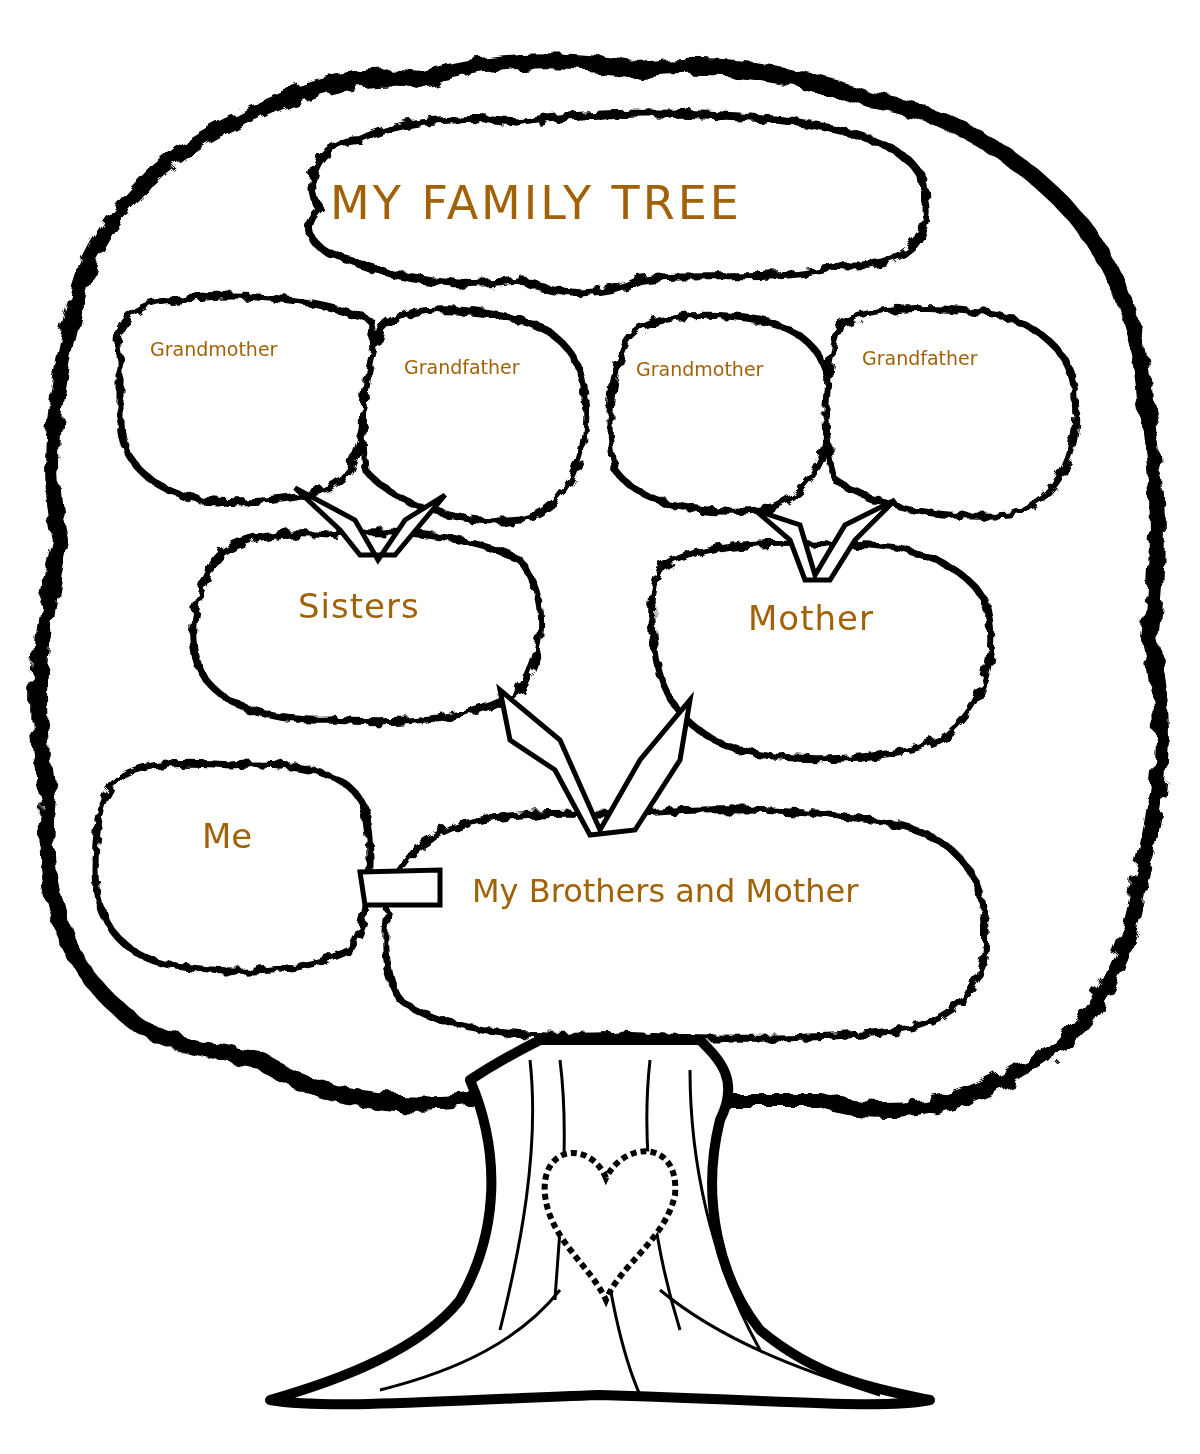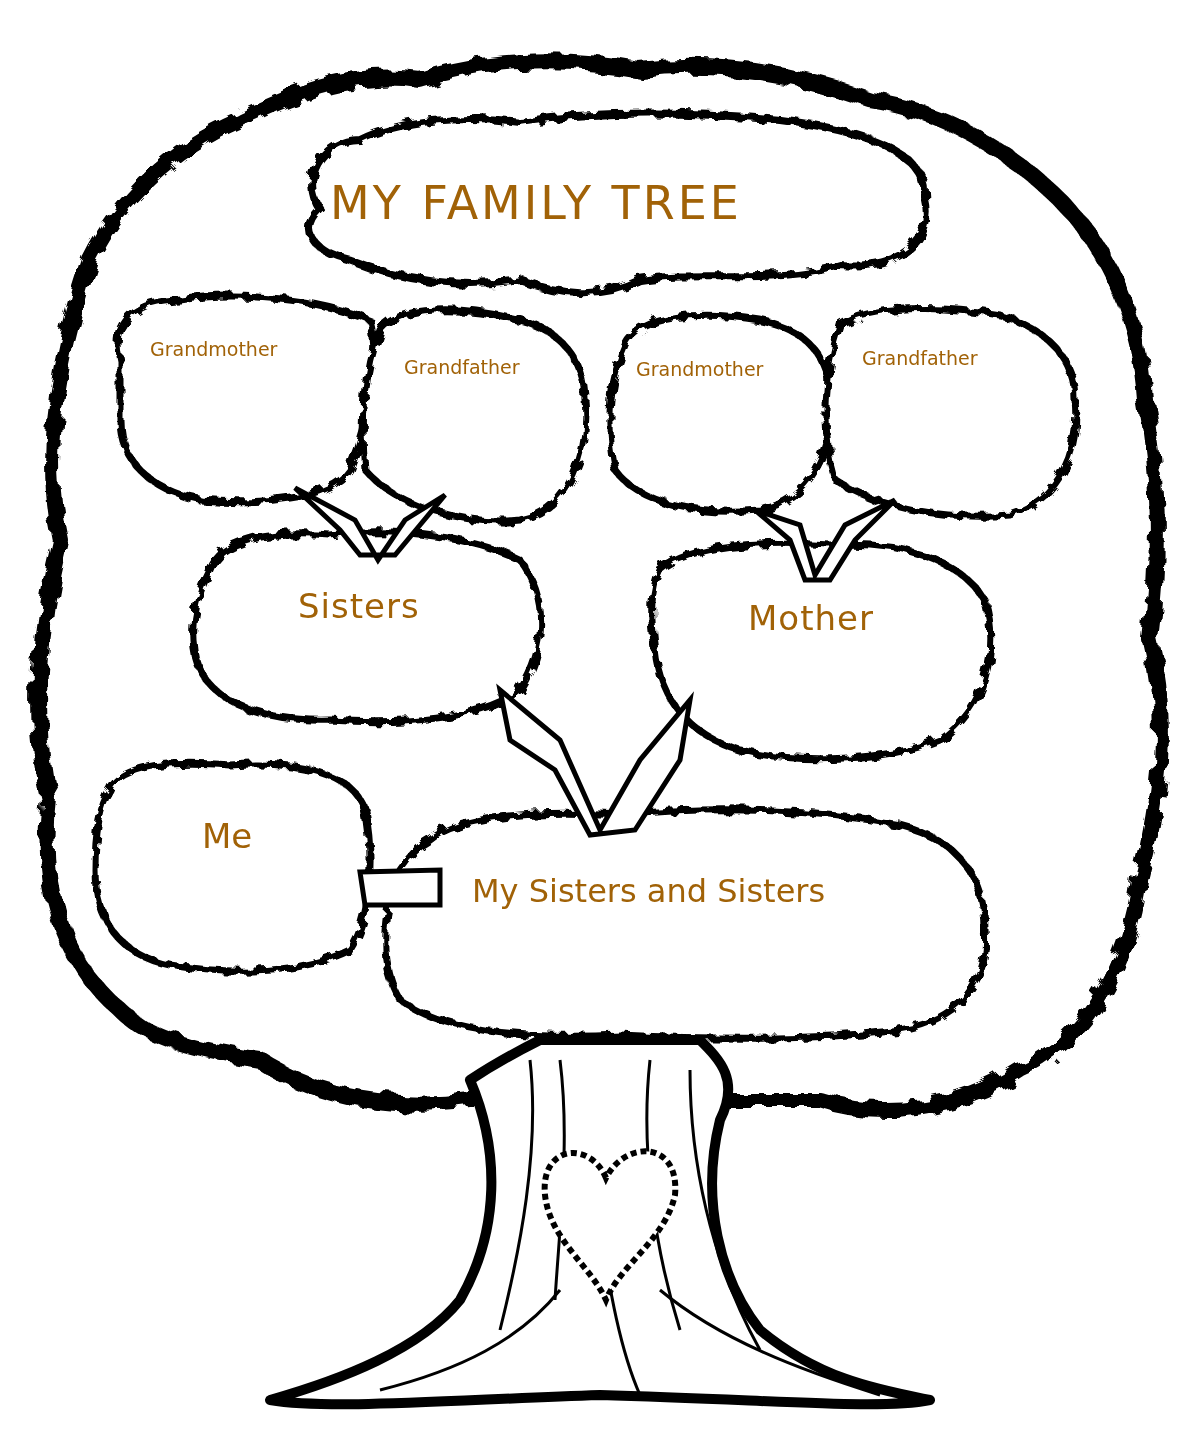--- a/index.html
+++ b/index.html
@@ -79,13 +79,13 @@
 </svg>
 
 <div class="lbl title">MY FAMILY TREE</div>
 <div class="lbl gm1">Grandmother</div>
 <div class="lbl gf1">Grandfather</div>
 <div class="lbl gm2">Grandmother</div>
 <div class="lbl gf2">Grandfather</div>
 <div class="lbl mother">Sisters</div>
 <div class="lbl father">Mother</div>
 <div class="lbl me">Me</div>
-<div class="lbl sibs">My Sisters and Sisters</div>
+<div class="lbl sibs">My Brothers and Mother</div>
 
 </body></html>

